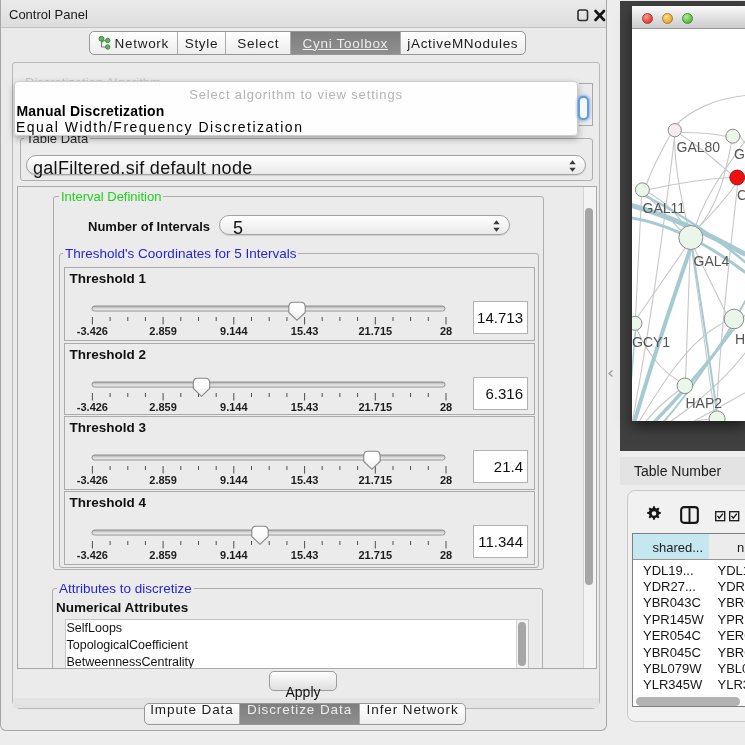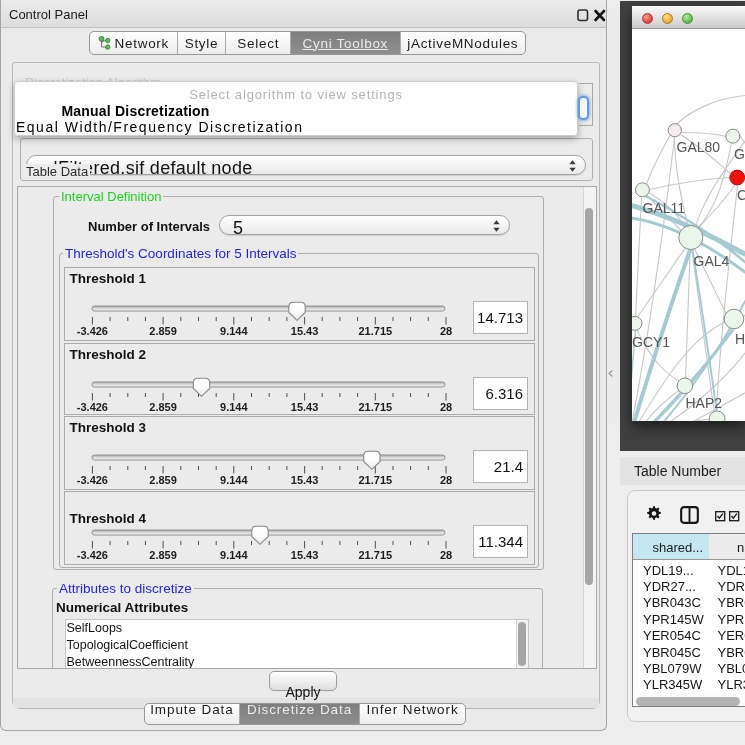--- a/index.html
+++ b/index.html
@@ -24,21 +24,21 @@
 .combo .txt { position:absolute; left:6px; top:1.5px; font-size:18px; letter-spacing:0.3px; }
 .carr { position:absolute; width:9px; height:14px; }
 #scrollpane { left:16px; top:186px; width:580px; height:483px; border:1px solid #a9a9a9; background:#ebebeb; overflow:hidden; }
 .vtrack { position:absolute; background:#f3f3f3; border-left:1px solid #d5d5d5; }
 .vthumb { position:absolute; background:#a6a6a6; border-radius:4px; }
 .bold { font-weight:bold; }
 .tpanel { position:absolute; border:1px solid #ababab; background:#ebebeb;padding-left:12px; }
 .valbox { position:absolute; border:1px solid #b2b2b2; background:#fff; font-size:15px; color:#111; text-align:right; padding:7px 4px 0 0; }
 #popup { left:14px; top:81px; width:564px; height:55px; background:rgba(255,255,255,0.93); border:1px solid #cdcdcd; border-radius:4px; box-shadow:0 3px 7px rgba(0,0,0,0.3); z-index:50; }
 #popup .i1 { position:absolute; top:5px; width:100%; text-align:center; color:#b4b4b4; font-size:13px; letter-spacing:0.85px; }
-#popup .i2 { position:absolute; top:20.5px; left:1.5px; font-weight:bold; font-size:14px; color:#000; letter-spacing:0.2px;padding-left:45px; }
+#popup .i2 { position:absolute; top:20.5px; left:1.5px; font-weight:bold; font-size:14px; color:#000; letter-spacing:0.2px; }
 #popup .i3 { position:absolute; top:36.5px; left:1px; font-size:14px; color:#000; letter-spacing:1.5px; }
 #bluecap { left:578px; top:96px; width:11px; height:24px; background:#f4f7fb; border:2px solid #639bdb; border-radius:5px; box-shadow:0 0 3px 1px rgba(100,150,220,.7); z-index:60; }
 #bluewin { left:620px; top:1px; width:125px; height:450px; background:#404040; }
 #macwin { position:absolute; left:11.5px; top:5px; width:114px; height:415px; background:#fff; box-shadow:0 6px 13px rgba(0,0,0,0.55); }
 #mactitle { position:absolute; left:0; top:0; width:100%; height:23px; background:linear-gradient(#fafafa,#cbcbcb); border-bottom:1px solid #999; }
 .tl { position:absolute; top:6.5px; width:11px; height:11px; border-radius:50%; }
 #tablebar { left:620px; top:457px; width:125px; height:28px; background:#e3e3e3; }
 #tablebar .t { position:absolute; left:14px; top:6px; font-size:14px; color:#1c1c1c; }
 #tpanelbox { left:627px; top:490px; width:128px; height:232px; background:#f1f1f1; border:1px solid #c9c9c9; border-radius:8px; }
 #nettable { left:631.5px; top:533px; width:119px; height:174px; border:1px solid #7f7f7f; background:#fff; overflow:hidden; }
@@ -67,21 +67,21 @@
     <div class="s" style="width:65px;">Select</div>
     <div class="s sel" style="width:110px;text-decoration:underline;">Cyni Toolbox</div>
     <div class="s" style="width:125px;">jActiveMNodules</div>
   </div>
   <div id="content" class="abs">
     <div class="abs" style="left:0; top:635px; width:586px; height:10px; background:#e3e3e3;"></div>
   </div>
   <div class="abs" style="left:24px; top:75px; font-size:13px; color:#c6c6c6; z-index:5;">Discretization Algorithm</div>
   <div class="abs" style="left:578px; top:83px; width:14px; height:43px; border:1px solid #a8a8a8; border-left:none; z-index:5;"></div>
   <div class="grp abs" style="left:19px; top:138px; width:573px; height:43px;"></div>
-  <div class="gtitle abs" style="left:23px; top:131px; color:#2b2b2b; z-index:8;margin-top:33px;">Table Data</div>
+  <div class="gtitle abs" style="left:23px; top:131px; color:#2b2b2b; z-index:8;">Table Data</div>
   <div class="combo abs" style="left:25px; top:155px; width:560px; height:20px;">
     <span class="txt">galFiltered.sif default node</span>
     <svg class="carr" style="right:8px; top:3px;" viewBox="0 0 9 14">
       <path d="M1.3,5.2 L4.5,1.2 L7.7,5.2 Z" fill="#3a3a3a"></path>
       <path d="M1.3,8.8 L4.5,12.8 L7.7,8.8 Z" fill="#3a3a3a"></path>
     </svg>
   </div>
   <div id="scrollpane" class="abs">
     <div class="vtrack" style="right:0; top:0; width:13px; height:481px;"></div>
     <div class="vthumb" style="right:3px; top:21px; width:8px; height:377px;"></div>
@@ -232,21 +232,21 @@
           <text x="98.1" y="67" font-size="11" font-weight="bold" fill="#1c1c1c" text-anchor="middle" font-family="Liberation Sans, sans-serif">2.859</text>
           <text x="168.8" y="67" font-size="11" font-weight="bold" fill="#1c1c1c" text-anchor="middle" font-family="Liberation Sans, sans-serif">9.144</text>
           <text x="239.6" y="67" font-size="11" font-weight="bold" fill="#1c1c1c" text-anchor="middle" font-family="Liberation Sans, sans-serif">15.43</text>
           <text x="310.3" y="67" font-size="11" font-weight="bold" fill="#1c1c1c" text-anchor="middle" font-family="Liberation Sans, sans-serif">21.715</text>
           <text x="381.0" y="67" font-size="11" font-weight="bold" fill="#1c1c1c" text-anchor="middle" font-family="Liberation Sans, sans-serif">28</text>
         <path d="M298.7,39 Q298.7,34.2 303.0,34.2 L310.8,34.2 Q315.1,34.2 315.1,39 L315.1,44.5 L306.9,52.3 L298.7,44.5 Z" fill="url(#thg2)" stroke="#878787" stroke-width="1.1"></path>
       </svg>
       <div class="valbox" style="left:407.5px; top:33px; width:55.5px; height:32.5px;">21.4</div>
     </div>
     <div class="tpanel" style="left:46px; top:304px; width:471px; height:74px;">
-      <div class="abs bold" style="left:4.5px; top:3px; font-size:13.5px; color:#111;margin-top:16px;">Threshold 4</div>
+      <div class="abs bold" style="left:4.5px; top:3px; font-size:13.5px; color:#111;">Threshold 4</div>
       <svg class="abs" style="left:0; top:0;" width="469" height="72" viewBox="0 0 469 72">
         <defs>
           <linearGradient id="thg3" x1="0" y1="0" x2="0" y2="1">
               <stop offset="0" stop-color="#ffffff"></stop>
               <stop offset="0.55" stop-color="#fbfbfb"></stop>
               <stop offset="1" stop-color="#e9e9e9"></stop>
             </linearGradient>
           <linearGradient id="trk3" x1="0" y1="0" x2="0" y2="1">
               <stop offset="0" stop-color="#a9a9a9"></stop>
               <stop offset="0.5" stop-color="#d9d9d9"></stop>

